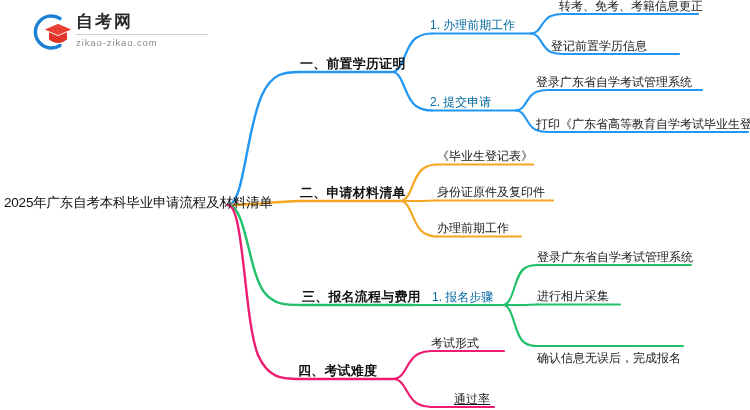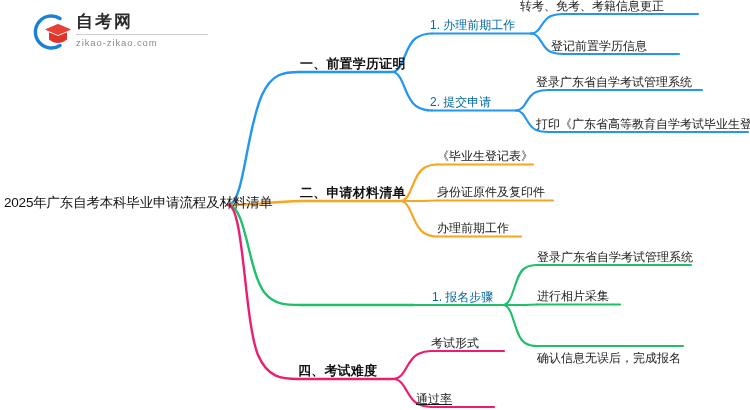--- a/index.html
+++ b/index.html
@@ -160,34 +160,35 @@
       <path stroke="#ec1d71" stroke-width="2.2" d="M393,379 C406,379 406,398 418,404 C423,406.5 426,407 431,407"></path>
       <path stroke="#ec1d71" stroke-width="2.2" d="M431,407 L494,407"></path>
     </g>
   </svg>
 
   <div class="node root-title" style="left:4px; top:196px;">2025年广东自考本科毕业申请流程及材料清单</div>
 
   <div class="node lvl1" style="left:300px; top:57px;">一、前置学历证明</div>
 
   <div class="node lvl2" style="left:430px; top:19px;">1. 办理前期工作</div>
-  <div class="node lvl3" style="left:520px; top:0px;">转考、免考、考籍信息更正</div>
+  <div class="node lvl3" style="left:559px; top:0px;">转考、免考、考籍信息更正</div>
   <div class="node lvl3" style="left:551px; top:40px;text-align:right;">登记前置学历信息</div>
 
   <div class="node lvl2" style="left:430px; top:96px;">2. 提交申请</div>
   <div class="node lvl3" style="left:536px; top:76px;">登录广东省自学考试管理系统</div>
   <div class="node lvl3" style="left:536px; top:118px;">打印《广东省高等教育自学考试毕业生登记表》</div>
 
   <div class="node lvl1" style="left:300px; top:186px;">二、申请材料清单</div>
   <div class="node lvl3" style="left:437px; top:150px;">《毕业生登记表》</div>
   <div class="node lvl3" style="left:437px; top:186px;">身份证原件及复印件</div>
   <div class="node lvl3" style="left:437px; top:222px;">办理前期工作</div>
 
+  <div class="node lvl1" style="left:302px; top:290px;">三、报名流程与费用</div>
   <div class="node lvl2" style="left:432px; top:291px;">1. 报名步骤</div>
   <div class="node lvl3" style="left:537px; top:251px;">登录广东省自学考试管理系统</div>
   <div class="node lvl3" style="left:537px; top:290px;">进行相片采集</div>
   <div class="node lvl3" style="left:537px; top:332px;margin-top:20px;">确认信息无误后，完成报名</div>
 
   <div class="node lvl1" style="left:298px; top:364px;">四、考试难度</div>
   <div class="node lvl3" style="left:431px; top:337px;">考试形式</div>
-  <div class="node lvl3" style="left:416px; top:393px;text-decoration:underline;">通过率</div>
+  <div class="node lvl3" style="left:454px; top:393px;text-decoration:underline;">通过率</div>
 
 </div>
 
 </body></html>

